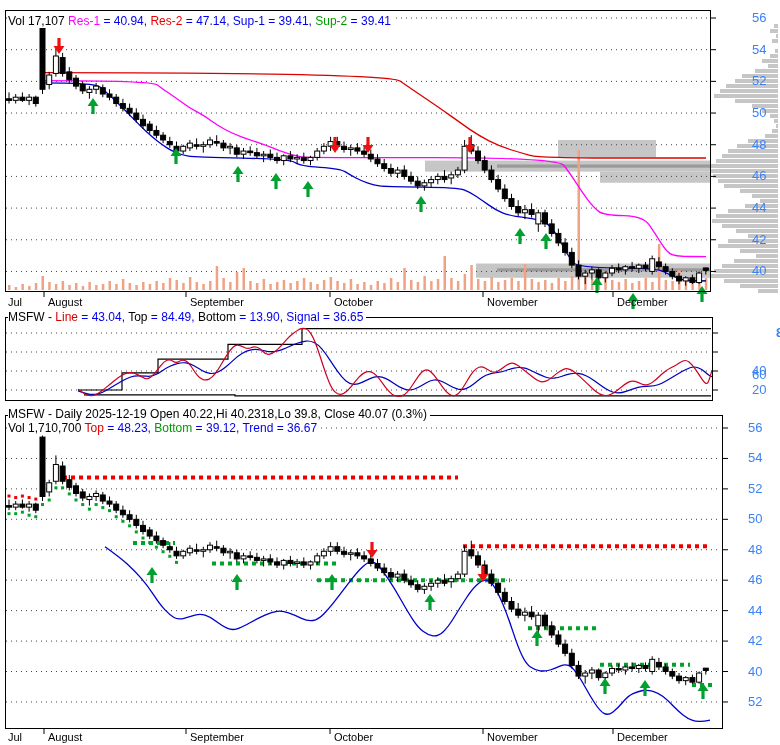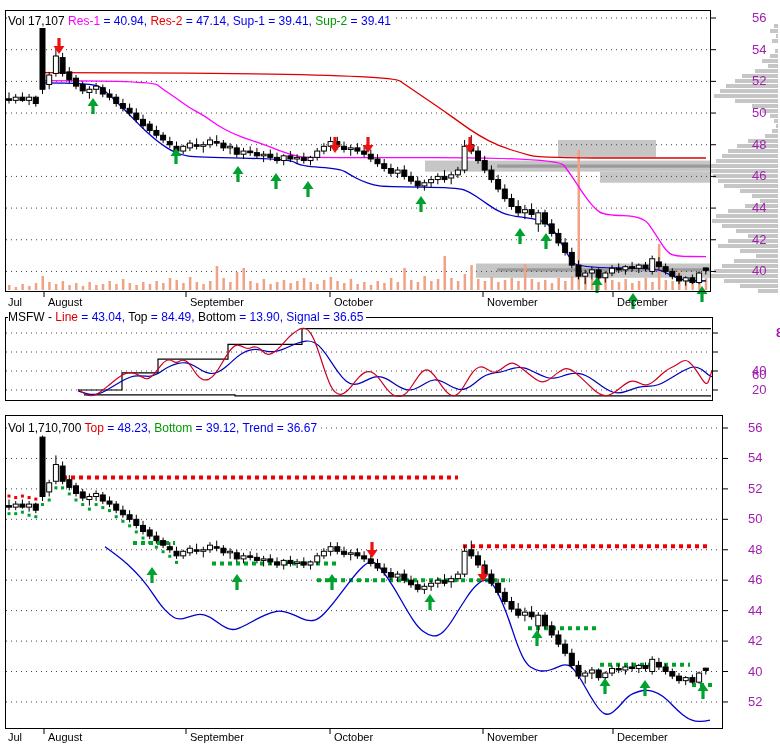--- a/index.html
+++ b/index.html
@@ -1,20 +1,20 @@
 <!DOCTYPE html>
 <html><head>
 <meta charset="utf-8">
 <style>
   html,body{margin:0;padding:0;background:#fff;}
   #stage{position:relative;width:780px;height:745px;background:#ffffff;overflow:hidden;
          font-family:"Liberation Sans",sans-serif;}
   .title{position:absolute;font-size:12px;line-height:13px;white-space:pre;background:#ffffff;
          padding-right:3px;z-index:5;}
-  .axlbl{position:absolute;font-size:13px;color:#a21caf;z-index:4;}
+  .axlbl{position:absolute;font-size:13px;color:#3b82f6;z-index:4;}
   .mlbl{position:absolute;font-size:11px;color:#000;z-index:4;}
   svg{position:absolute;left:0;top:0;}
 </style>
 </head>
 <body>
 
 <div id="stage">
   <svg id="chart-svg" width="780" height="745" viewBox="0 0 780 745">
       <rect x="425" y="160.56" width="285" height="11.08800000000005" fill="#c6c6c6"></rect>
       <rect x="558" y="139.96800000000005" width="98" height="17.42399999999992" fill="#c6c6c6"></rect>
@@ -729,20 +729,21 @@
       <path d="M483 582 L477.5 574 L481.4 574 L481.4 566 L484.6 566 L484.6 574 L488.5 574 Z" fill="#ee1111"></path>
       <rect x="5.5" y="415.5" width="717" height="313" fill="none" stroke="#000"></rect>
       <line x1="44" x2="44" y1="728" y2="734" stroke="#000"></line>
       <line x1="186" x2="186" y1="728" y2="734" stroke="#000"></line>
       <line x1="330" x2="330" y1="728" y2="734" stroke="#000"></line>
       <line x1="483" x2="483" y1="728" y2="734" stroke="#000"></line>
       <line x1="613" x2="613" y1="728" y2="734" stroke="#000"></line>
     </svg>
   <div class="title" id="t1b" style="left:8px;top:15px"><span style="color: rgb(0, 0, 0);">Vol 17,107 </span><span style="color: rgb(255, 0, 255);">Res-1</span><span style="color: rgb(0, 0, 238);"> = 40.94, </span><span style="color: rgb(238, 0, 0);">Res-2</span><span style="color: rgb(0, 0, 238);"> = 47.14, </span><span style="color: rgb(0, 0, 238);">Sup-1</span><span style="color: rgb(0, 0, 238);"> = 39.41, </span><span style="color: rgb(0, 153, 0);">Sup-2</span><span style="color: rgb(0, 0, 238);"> = 39.41</span></div>
   <div class="title" id="t2" style="left:8px;top:311px"><span style="color: rgb(0, 0, 0);">MSFW - </span><span style="color: rgb(221, 0, 0);">Line</span><span style="color: rgb(0, 0, 238);"> = 43.04, </span><span style="color: rgb(0, 0, 0);">Top</span><span style="color: rgb(0, 0, 238);"> = 84.49, </span><span style="color: rgb(0, 0, 0);">Bottom</span><span style="color: rgb(0, 0, 238);"> = 13.90, </span><span style="color: rgb(0, 0, 238);">Signal</span><span style="color: rgb(0, 0, 238);"> = 36.65</span></div>
+  <div class="title" id="t3a" style="left:8px;top:408px">MSFW - Daily 2025-12-19 Open 40.22,Hi 40.2318,Lo 39.8, Close 40.07 (0.3%)</div>
   <div class="title" id="t3b" style="left:8px;top:422px"><span style="color: rgb(0, 0, 0);">Vol 1,710,700 </span><span style="color: rgb(221, 0, 0);">Top</span><span style="color: rgb(0, 0, 238);"> = 48.23, </span><span style="color: rgb(0, 153, 0);">Bottom</span><span style="color: rgb(0, 0, 238);"> = 39.12, </span><span style="color: rgb(0, 0, 238);">Trend</span><span style="color: rgb(0, 0, 238);"> = 36.67</span></div>
   <div id="labels">
       <span class="axlbl" style="left: 752px; top: 10px;">56</span>
       <span class="axlbl" style="left: 752px; top: 41.68px;">54</span>
       <span class="axlbl" style="left: 752px; top: 73.36px;">52</span>
       <span class="axlbl" style="left: 752px; top: 105.04px;">50</span>
       <span class="axlbl" style="left: 752px; top: 136.72px;">48</span>
       <span class="axlbl" style="left: 752px; top: 168.4px;">46</span>
       <span class="axlbl" style="left: 752px; top: 200.08px;">44</span>
       <span class="axlbl" style="left: 752px; top: 231.76px;">42</span>

